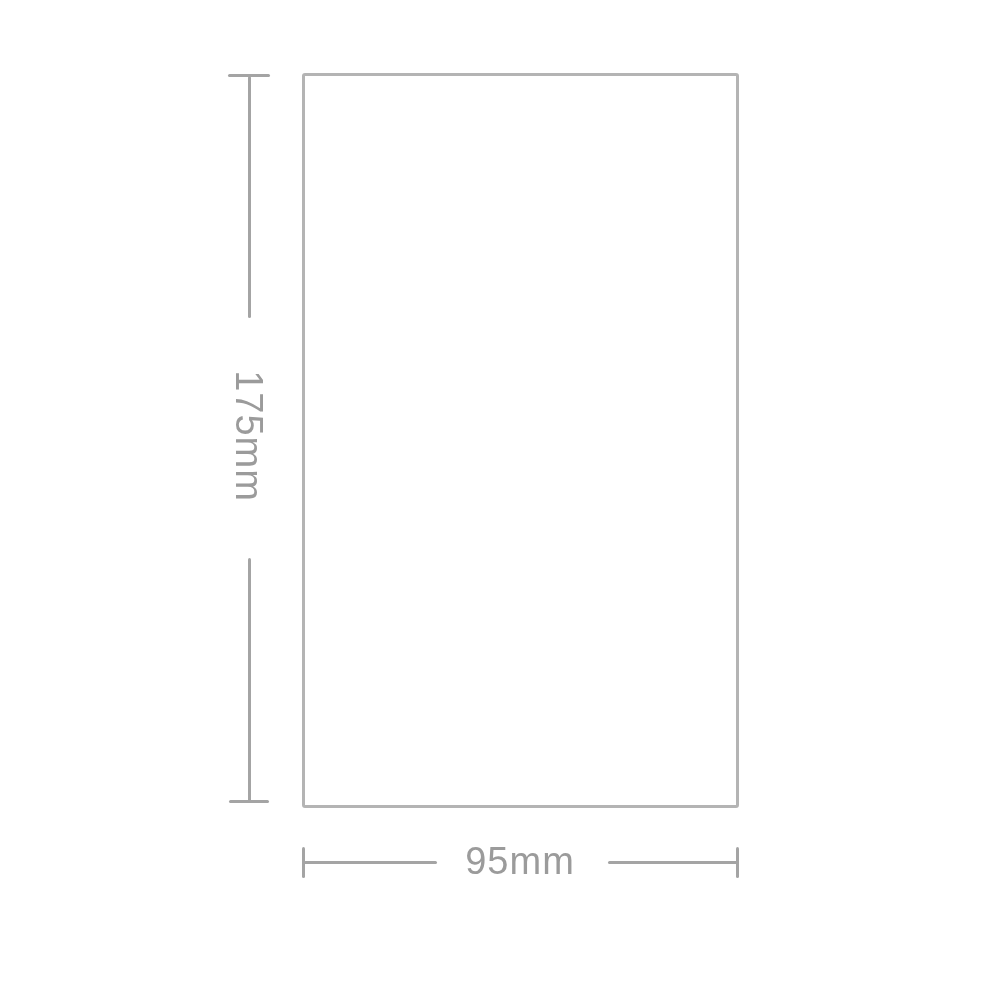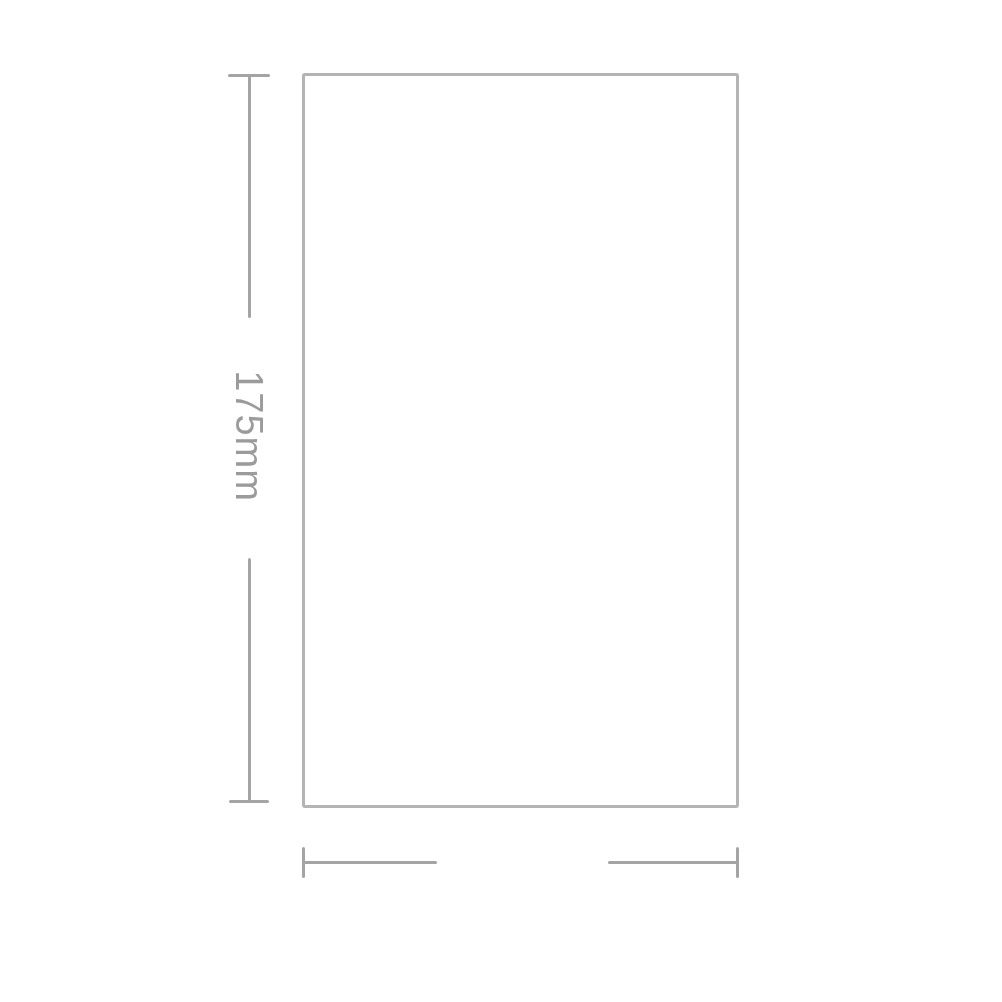--- a/index.html
+++ b/index.html
@@ -67,16 +67,17 @@
   <div class="product-rect"></div>
 
   <div class="dim-line v-tick-top"></div>
   <div class="dim-line v-seg-upper"></div>
   <div class="dim-label height-label">175mm</div>
   <div class="dim-line v-seg-lower"></div>
   <div class="dim-line v-tick-bottom"></div>
 
   <div class="dim-line h-tick-left"></div>
   <div class="dim-line h-seg-left"></div>
+  <div class="dim-label width-label">95mm</div>
   <div class="dim-line h-seg-right"></div>
   <div class="dim-line h-tick-right"></div>
 
 </div>
 
 </body></html>

